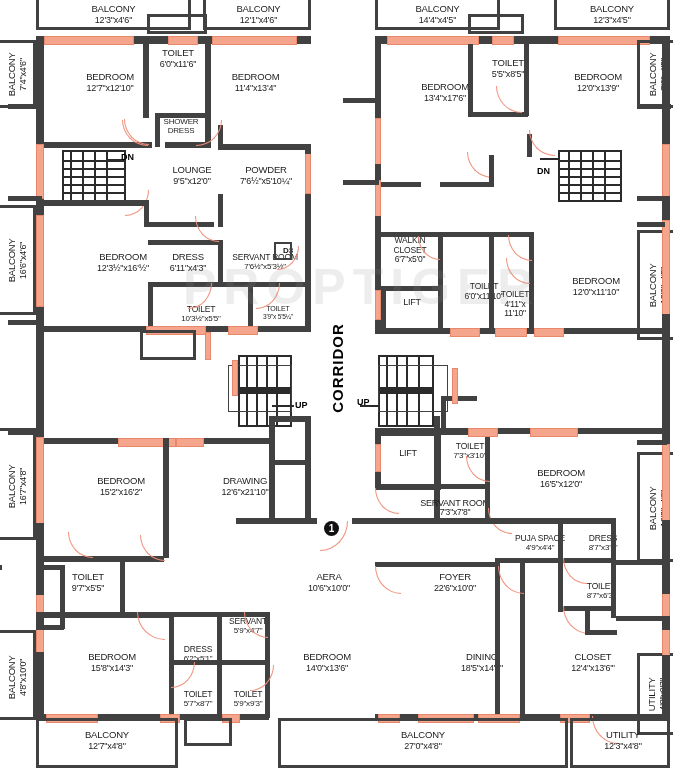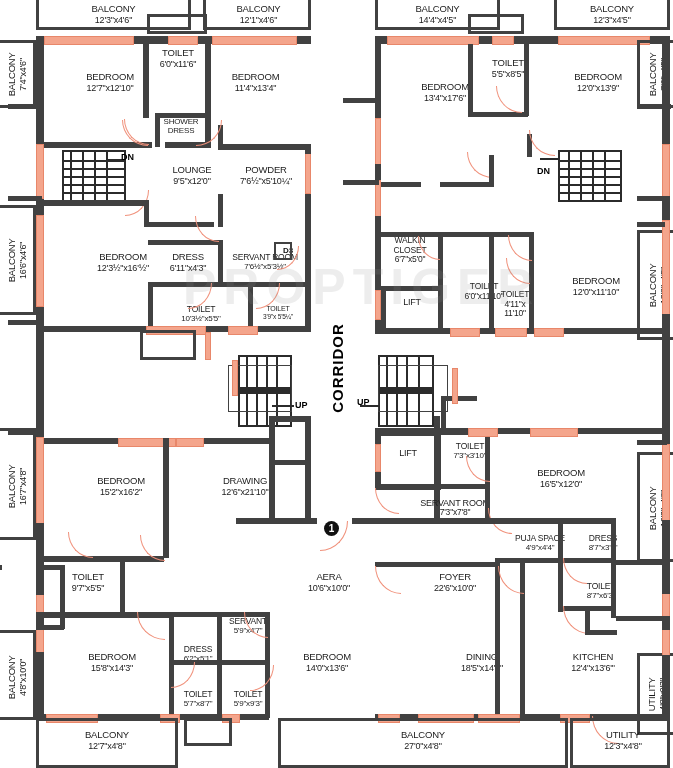--- a/index.html
+++ b/index.html
@@ -534,21 +534,21 @@
   </div>
   <div class="lbl" style="left:400px;top:572px;width:110px;">
     <span class="nm">FOYER</span>
       <span class="dim">22'6"x10'0"</span>
   </div>
   <div class="lbl" style="left:428px;top:652px;width:108px;">
     <span class="nm">DINING</span>
       <span class="dim">18'5"x14'0"</span>
   </div>
   <div class="lbl" style="left:542px;top:652px;width:102px;">
-    <span class="nm">KITCHEN</span>
+    <span class="nm">CLOSET</span>
       <span class="dim">12'4"x13'6'"</span>
   </div>
   <div class="lbl sm" style="left:386px;top:448px;width:44px;">
     <span class="nm" style="font-size:9px;">LIFT</span>
   </div>
 
   <div class="wall" style="left:375px;top:430px;width:6px;height:60px;"></div>
   <div class="wall" style="left:375px;top:430px;width:66px;height:6px;"></div>
   <div class="wall" style="left:375px;top:484px;width:66px;height:6px;"></div>
   <div class="win v" style="left:375px;top:444px;width:6px;height:28px;"></div>

